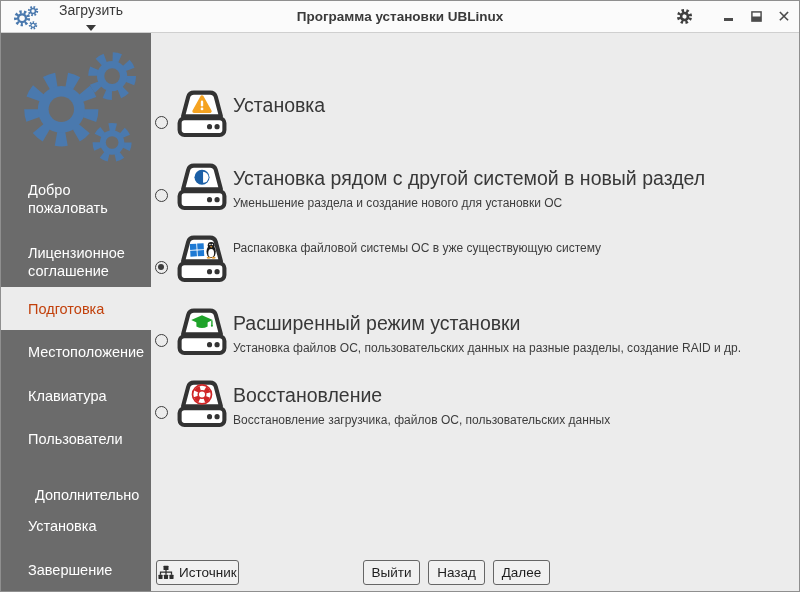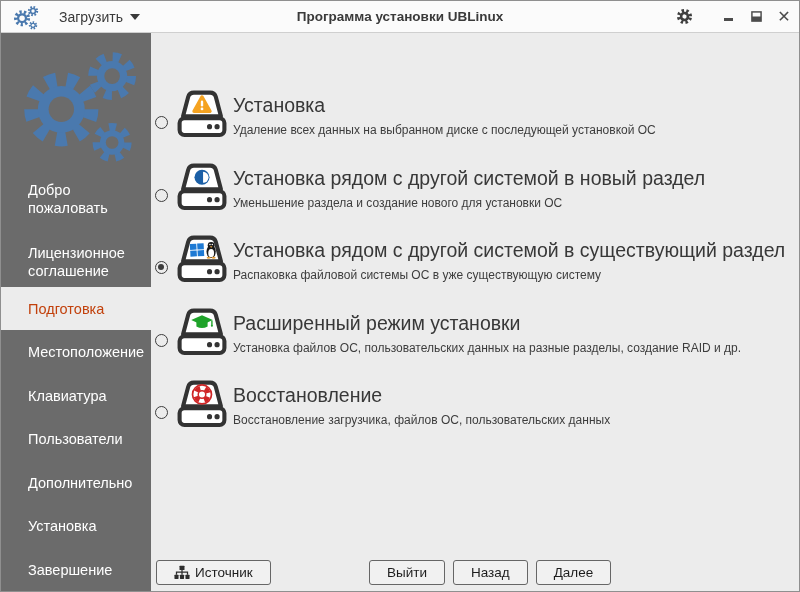--- a/index.html
+++ b/index.html
@@ -12,21 +12,21 @@
 
   
   .titlebar {
     position:relative; height:32px; background:#fbfbfb;
     border-bottom:1px solid #cfcfcf;
     display:flex; align-items:center;
   }
   .app-logo { margin-left:10px; display:flex; align-items:center; }
   .load-btn {
     margin-left:20px; display:flex; align-items:center; gap:7px;
-    font-size:14px; color:#3a3a3a; cursor:default;
+    font-size:14px; color:#3a3a3a; cursor:default;flex-direction:column;
   }
   .caret-down {
     width:0; height:0; border-left:5px solid transparent;
     border-right:5px solid transparent; border-top:6px solid #3a3a3a;
   }
   .tb-title {
     position:absolute; left:0; right:0; text-align:center;
     font-size:13.5px; font-weight:bold; color:#3a3a3a; pointer-events:none;
   }
   .tb-right { position:absolute; right:8px; display:flex; align-items:center; gap:14px; }
@@ -47,21 +47,21 @@
     color:#fff; font-size:14.5px; line-height:18px; cursor:default;
   }
   .sb-item span { max-width:118px; }
   .sb-item.on { background:#ececec; color:#c2410c; }
   .sb-welcome   { top:135px; height:62px; }
   .sb-license   { top:198px; height:62px; }
   .sb-prepare   { top:254px; height:43px; }
   .sb-location  { top:297px; height:44px; }
   .sb-keyboard  { top:341px; height:43px; }
   .sb-users     { top:384px; height:44px; }
-  .sb-additional{ top:428px; height:43px; }
+  .sb-additional{ top:440px; height:43px;margin-left:7px; }
   .sb-install   { top:471px; height:44px; }
   .sb-finish    { top:515px; height:44px; }
 
   
   .content { position:relative; flex:1; background:#ececec; }
   .page-title {
     position:absolute; top:10px; left:0; right:0; text-align:center;
     font-size:17px; font-weight:bold; color:#1c1457;
   }
 
@@ -78,26 +78,26 @@
     border-radius:50%; background:#3d3d3d;
   }
   .opt-icon { position:absolute; left:19px; top:0; }
   .opt-text { position:absolute; left:78px; top:0; }
   .opt-title { font-size:19.5px; color:#383838; line-height:24px; margin-top:3px; white-space:nowrap; }
   .opt-desc  { font-size:12px; color:#3d3d3d; margin-top:6px; white-space:nowrap; }
 
   
   .btn {
     display:inline-flex; align-items:center; justify-content:center; gap:5px;
-    height:25px; padding:0 17px; background:#f1f1f1;
+    height:25px; padding:0 1px; background:#f1f1f1;
     border:1px solid #666; border-radius:3px;
     font-size:13.5px; color:#1e1e1e; font-family:inherit; cursor:default;
   }
   .source-btn { position:absolute; left:5px; bottom:7px; }
-  .nav-btns { position:absolute; bottom:7px; left:218px; display:flex; gap:8px; }
+  .nav-btns { position:absolute; bottom:7px; left:212px; display:flex; gap:8px; }
   .nav-btns .btn { min-width:57px; }
 </style>
 </head>
 <body>
 
 <div class="window">
 
   <div class="titlebar">
     <span class="app-logo">
       <svg width="28" height="27" viewBox="0 0 132 128">
@@ -200,21 +200,20 @@
             <rect x="5.2" y="26" width="41.6" height="15.5" rx="4.5" fill="#fff" stroke="#333" stroke-width="3.8"></rect>
             <circle cx="33" cy="33.8" r="2.4" fill="#333"></circle>
               <circle cx="40" cy="33.8" r="2.4" fill="#333"></circle>
             <path d="M26 6.2 L33.5 19.6 H18.5 Z" fill="#f5a321" stroke="#f5a321" stroke-width="3" stroke-linejoin="round"></path>
             <rect x="24.9" y="9.6" width="2.2" height="5.4" rx="1.1" fill="#fff"></rect>
             <circle cx="26" cy="17.4" r="1.3" fill="#fff"></circle>
           </svg>
         </span>
         <span class="opt-text">
           <div class="opt-title">Установка</div>
-          <div class="opt-desc">Удаление всех данных на выбранном диске с последующей установкой ОС</div>
         </span>
       </div>
 
       <div class="option opt-2">
         <span class="radio"></span>
         <span class="opt-icon">
           <svg width="56" height="50" viewBox="0 0 52 46">
             <path d="M18.5 2.2 H33.5 Q37.8 2.2 38.8 6 L43.6 24.2 H8.4 L13.2 6 Q14.2 2.2 18.5 2.2 Z" fill="#fff" stroke="#333" stroke-width="3.8" stroke-linejoin="round"></path>
             <rect x="5.2" y="26" width="41.6" height="15.5" rx="4.5" fill="#fff" stroke="#333" stroke-width="3.8"></rect>
             <circle cx="33" cy="33.8" r="2.4" fill="#333"></circle>
@@ -249,21 +248,20 @@
               <ellipse cx="34.5" cy="16.6" rx="2.7" ry="3.9" fill="#fff"></ellipse>
               <circle cx="33.4" cy="8.7" r="0.7" fill="#fff"></circle>
                 <circle cx="35.6" cy="8.7" r="0.7" fill="#fff"></circle>
               <path d="M33.3 10.3 h2.4 l-1.2 1.6 Z" fill="#e8a13a"></path>
               <ellipse cx="32.2" cy="20.9" rx="1.9" ry="0.9" fill="#e8a13a"></ellipse>
               <ellipse cx="36.8" cy="20.9" rx="1.9" ry="0.9" fill="#e8a13a"></ellipse>
             </g>
           </svg>
         </span>
         <span class="opt-text">
-          <div class="opt-title">Установка рядом с другой системой в существующий раздел</div>
           <div class="opt-desc">Распаковка файловой системы ОС в уже существующую систему</div>
         </span>
       </div>
 
       <div class="option opt-4">
         <span class="radio"></span>
         <span class="opt-icon">
           <svg width="56" height="50" viewBox="0 0 52 46">
             <path d="M18.5 2.2 H33.5 Q37.8 2.2 38.8 6 L43.6 24.2 H8.4 L13.2 6 Q14.2 2.2 18.5 2.2 Z" fill="#fff" stroke="#333" stroke-width="3.8" stroke-linejoin="round"></path>
             <rect x="5.2" y="26" width="41.6" height="15.5" rx="4.5" fill="#fff" stroke="#333" stroke-width="3.8"></rect>

